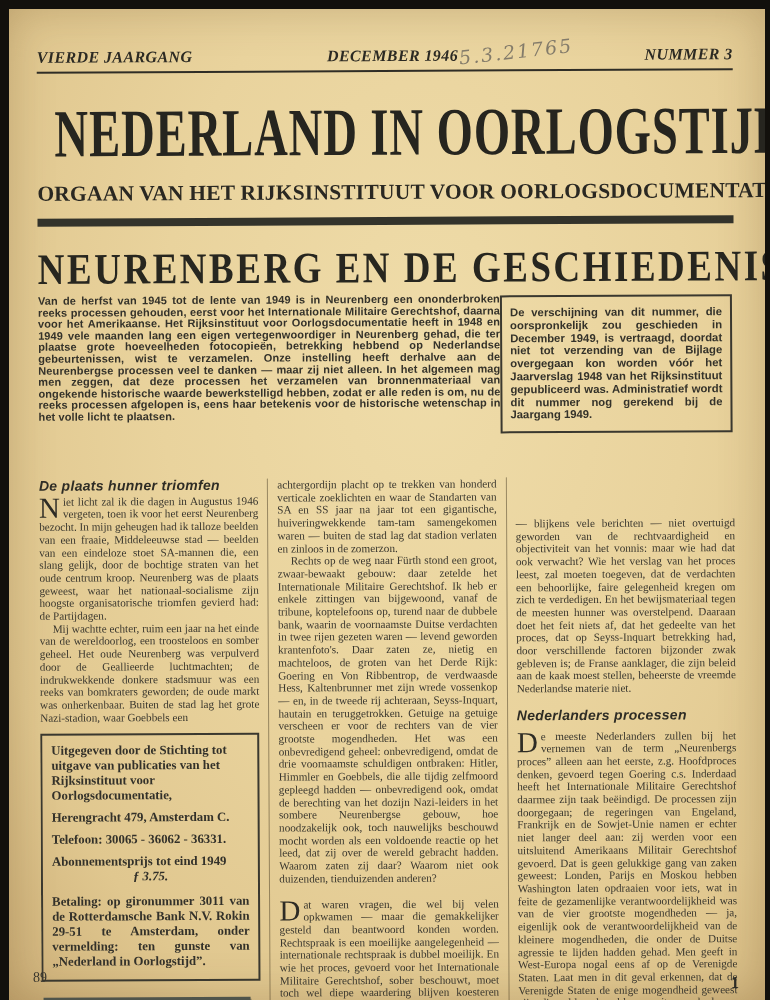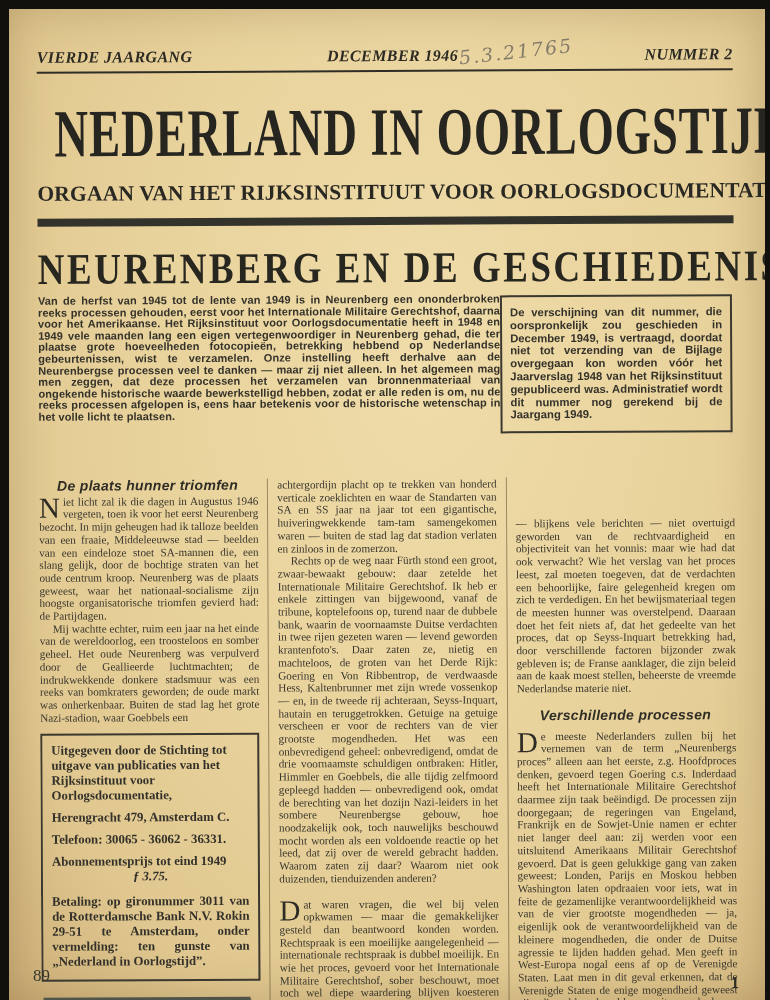--- a/index.html
+++ b/index.html
@@ -61,21 +61,21 @@
   
   .cols { display: flex; margin-top: 9px; height: 562px; }
   .col { flex: 1 1 0; font-size: 11.2px; line-height: 12.7px; text-align: justify; color: #3a372e; overflow: hidden; }
   .col-1 { padding-right: 9px; }
   .col-2 { padding: 0 9px; border-left: 1px solid rgba(70,58,34,0.5); border-right: 1px solid rgba(70,58,34,0.5); }
   .col-3 { padding-left: 9px; padding-top: 40px; }
   .col p { margin: 0; }
   .col p.indent { text-indent: 13px; }
   .sub-heading {
     font-family: "Liberation Sans", sans-serif; font-weight: bold; font-style: italic;
-    font-size: 14px; text-align: center; margin: 0 2px 3px 0; color: #2e2c25; letter-spacing: 0.3px;
+    font-size: 14px; text-align: left; margin: 0 2px 3px 0; color: #2e2c25; letter-spacing: 0.3px;
   }
   .sub-heading-2 { margin: 14px 2px 8px 0; }
   .dropcap {
     float: left; font-size: 29px; line-height: 23px; padding: 1px 3px 0 0; font-weight: normal; color: #2e2c25;
   }
 
   
   .colophon {
     margin-top: 10px; border: 2.5px solid #3a382f; padding: 8px 9px 10px 9px;
     font-size: 12.8px; line-height: 15px; color: #33312a; font-weight: bold;
@@ -86,35 +86,35 @@
   .colophon .c-price { text-align: center; font-style: italic; margin: 0; }
   .colophon .c-justify { text-align: justify; margin-top: 10px; }
 
   
   .summary-box {
     margin: 16px 10px 0 2px; background: #4f544b; color: #ead9a6;
     padding: 7px 10px 9px 12px; box-shadow: 1px 2px 0 rgba(40,35,20,0.35);
   }
 
   
-  .folio-left { position: absolute; left: 24px; bottom: 14px; font-size: 17px; color: #3a372e; }
+  .folio-left { position: absolute; left: 24px; bottom: 14px; font-size: 14px; color: #3a372e; }
   .folio-right { position: absolute; right: 26px; bottom: 8px; font-size: 16px; font-weight: bold; color: #2e2c25; }
 </style>
 </head>
 <body>
 
 <div class="paper">
   <div class="content">
 
     <div class="handwriting">5.3.21765</div>
 
     <div class="masthead-row">
       <span class="mast-item">VIERDE JAARGANG</span>
       <span class="mast-item mast-center">DECEMBER 1946</span>
-      <span class="mast-item">NUMMER 2</span>
+      <span class="mast-item">NUMMER 3</span>
     </div>
     <hr class="thin-rule">
 
     <div class="paper-title">NEDERLAND IN OORLOGSTIJD</div>
     <div class="paper-subtitle">ORGAAN VAN HET RIJKSINSTITUUT VOOR OORLOGSDOCUMENTATIE</div>
     <div class="thick-rule"></div>
 
     <div class="headline">NEURENBERG EN DE GESCHIEDENIS</div>
 
     <div class="intro-zone">
@@ -147,21 +147,21 @@
       </div>
 
       <div class="col col-2">
         <p>achtergordijn placht op te trekken van honderd verticale zoeklichten en waar de Standarten van SA en SS jaar na jaar tot een gigantische, huiveringwekkende tam-tam samengekomen waren — buiten de stad lag dat stadion verlaten en zinloos in de zomerzon.</p>
         <p class="indent">Rechts op de weg naar Fürth stond een groot, zwaar-bewaakt gebouw: daar zetelde het Internationale Militaire Gerechtshof. Ik heb er enkele zittingen van bijgewoond, vanaf de tribune, koptelefoons op, turend naar de dubbele bank, waarin de voornaamste Duitse verdachten in twee rijen gezeten waren — levend geworden krantenfoto's. Daar zaten ze, nietig en machteloos, de groten van het Derde Rijk: Goering en Von Ribbentrop, de verdwaasde Hess, Kaltenbrunner met zijn wrede vossenkop — en, in de tweede rij achteraan, Seyss-Inquart, hautain en teruggetrokken. Getuige na getuige verscheen er voor de rechters van de vier grootste mogendheden. Het was een onbevredigend geheel: onbevredigend, omdat de drie voornaamste schuldigen ontbraken: Hitler, Himmler en Goebbels, die alle tijdig zelfmoord gepleegd hadden — onbevredigend ook, omdat de berechting van het dozijn Nazi-leiders in het sombere Neurenbergse gebouw, hoe noodzakelijk ook, toch nauwelijks beschouwd mocht worden als een voldoende reactie op het leed, dat zij over de wereld gebracht hadden. Waarom zaten zij daar? Waarom niet ook duizenden, tienduizenden anderen?</p>
         <p style="margin-top:13px"><span class="dropcap">D</span><span>at waren vragen, die wel bij velen opkwamen — maar die gemakkelijker gesteld dan beantwoord konden worden. Rechtspraak is een moeilijke aangelegenheid — internationale rechtspraak is dubbel moeilijk. En wie het proces, gevoerd voor het Internationale Militaire Gerechtshof, sober beschouwt, moet toch wel diepe waardering blijven koesteren voor dit Viermogendheden-initiatief. Zeker, de meerderheid van het Duitse volk is</span></p>
       </div>
 
       <div class="col col-3">
         <p>— blijkens vele berichten — niet overtuigd geworden van de rechtvaardigheid en objectiviteit van het vonnis: maar wie had dat ook verwacht? Wie het verslag van het proces leest, zal moeten toegeven, dat de verdachten een behoorlijke, faire gelegenheid kregen om zich te verdedigen. En het bewijsmateriaal tegen de meesten hunner was overstelpend. Daaraan doet het feit niets af, dat het gedeelte van het proces, dat op Seyss-Inquart betrekking had, door verschillende factoren bijzonder zwak gebleven is; de Franse aanklager, die zijn beleid aan de kaak moest stellen, beheerste de vreemde Nederlandse materie niet.</p>
-        <div class="sub-heading sub-heading-2">Verschillende processen</div>
+        <div class="sub-heading sub-heading-2">Nederlanders processen</div>
         <p><span class="dropcap">D</span><span>e meeste Nederlanders zullen bij het vernemen van de term „Neurenbergs proces” alleen aan het eerste, z.g. Hoofdproces denken, gevoerd tegen Goering c.s. Inderdaad heeft het Internationale Militaire Gerechtshof daarmee zijn taak beëindigd. De processen zijn doorgegaan; de regeringen van Engeland, Frankrijk en de Sowjet-Unie namen er echter niet langer deel aan: zij werden voor een uitsluitend Amerikaans Militair Gerechtshof gevoerd. Dat is geen gelukkige gang van zaken geweest: Londen, Parijs en Moskou hebben Washington laten opdraaien voor iets, wat in feite de gezamenlijke verantwoordelijkheid was van de vier grootste mogendheden — ja, eigenlijk ook de verantwoordelijkheid van de kleinere mogendheden, die onder de Duitse agressie te lijden hadden gehad. Men geeft in West-Europa nogal eens af op de Verenigde Staten. Laat men in dit geval erkennen, dat de Verenigde Staten de enige mogendheid geweest zijn, die voldoende geld en moeite over had</span></p>
       </div>
 
     </div>
   </div>
 
   <div class="folio-left">89</div>
   <div class="folio-right">1</div>
 </div>
 

